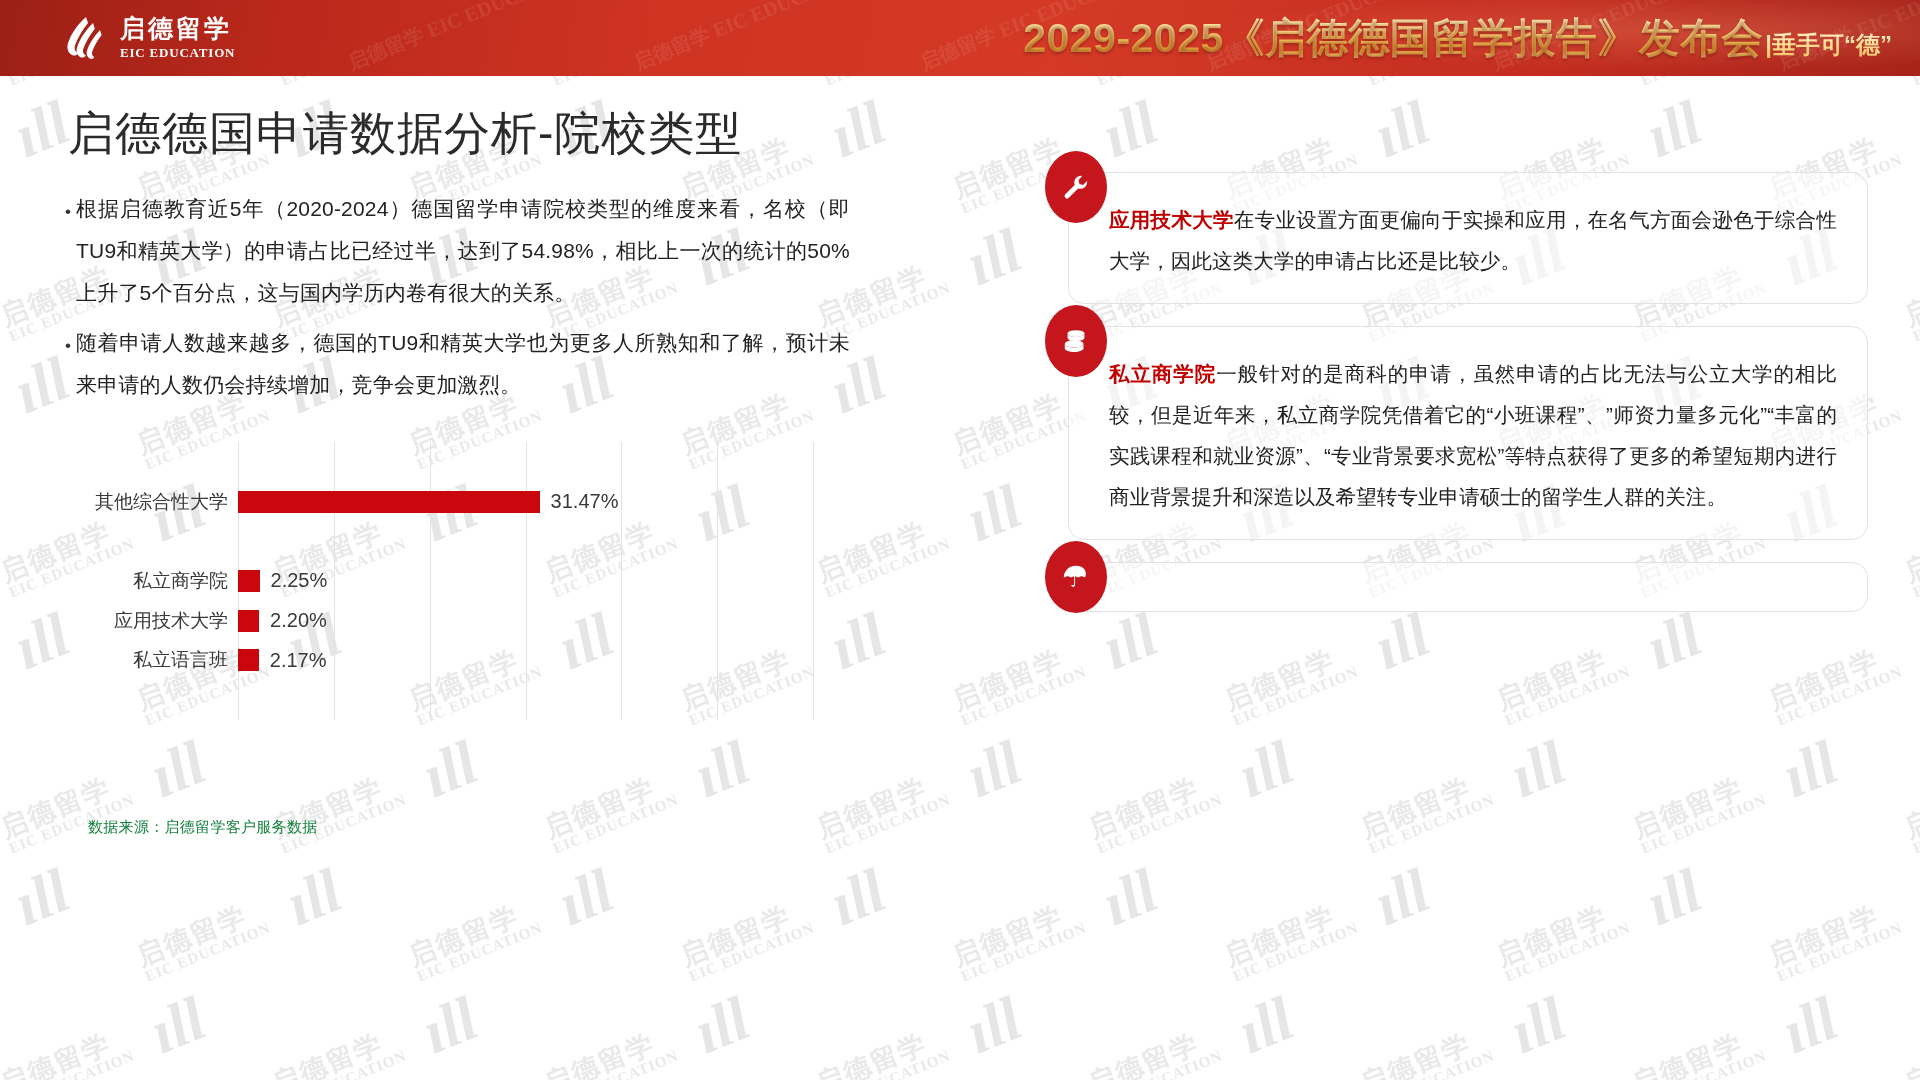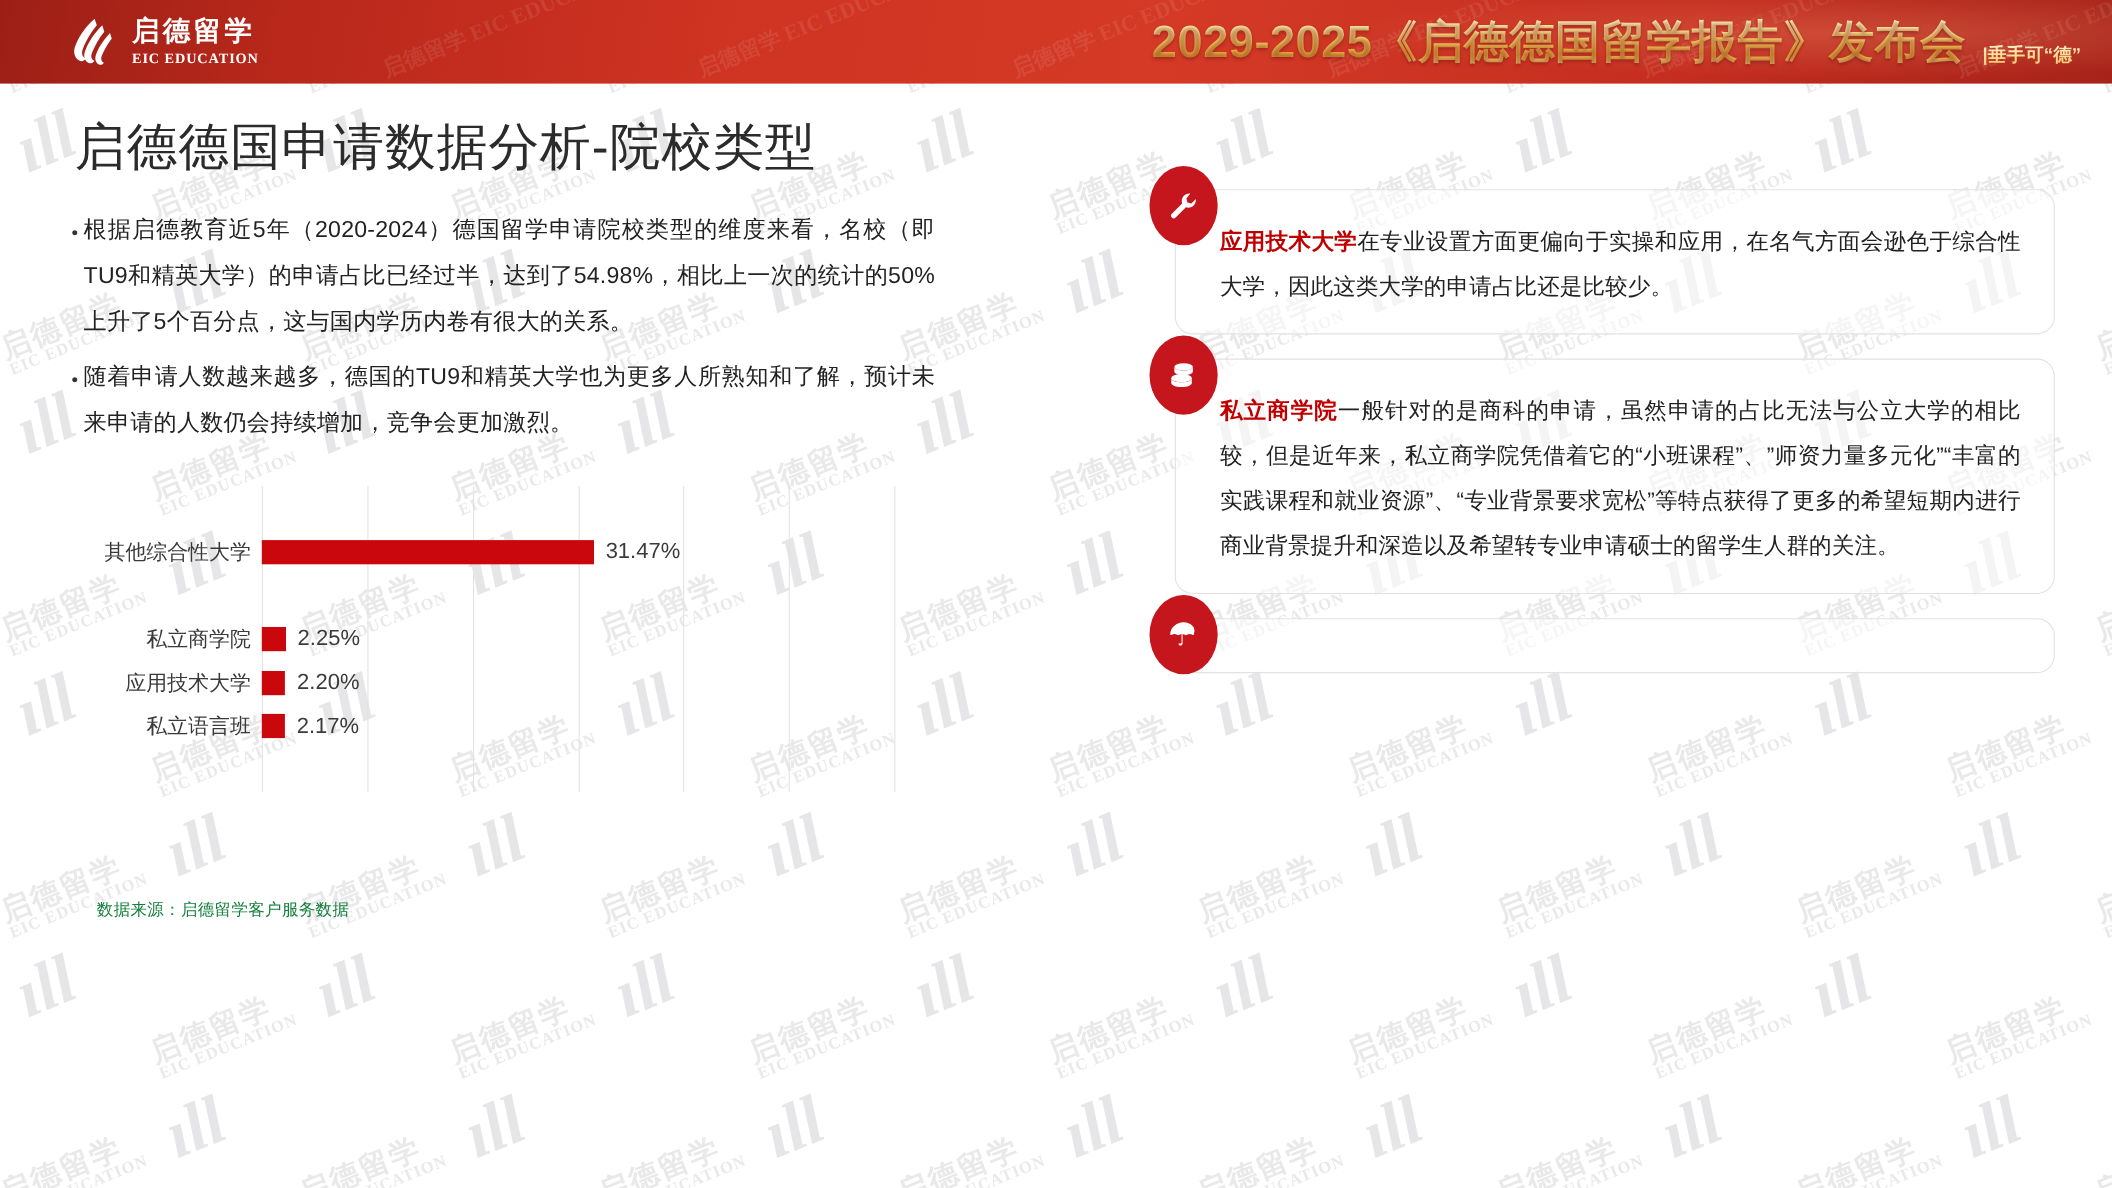--- a/index.html
+++ b/index.html
@@ -56,25 +56,25 @@
     position:absolute;right:28px;top:6px;height:64px;display:flex;align-items:center;z-index:3;
   }
   .gold{
     font-size:41px;font-weight:bold;letter-spacing:.5px;
     background:linear-gradient(180deg,#fff7d6 0%,#ffe79a 28%,#f7c65a 52%,#e8a93c 70%,#fbe6a6 100%);
     -webkit-background-clip:text;background-clip:text;color:transparent;
     -webkit-text-fill-color:transparent;
     text-shadow:0 2px 3px rgba(90,10,5,.35);
   }
   .gold-sub{
-    font-size:17px;font-weight:bold;letter-spacing:0;
+    font-size:24px;font-weight:bold;letter-spacing:0;
     background:linear-gradient(180deg,#fff2cf 0%,#ffd98a 45%,#eeb04a 100%);
     -webkit-background-clip:text;background-clip:text;color:transparent;
     -webkit-text-fill-color:transparent;
-    margin-left:15px;align-self:flex-end;padding-bottom:9px;text-align:right;
+    margin-left:2px;align-self:flex-end;padding-bottom:9px;text-align:right;
   }
 
   
   #page{position:absolute;left:0;top:76px;width:1920px;height:1004px;z-index:2;}
 
   #page-title{
     position:absolute;left:68px;top:27px;
     font-size:46px;font-weight:normal;color:#2b2b2b;letter-spacing:1px;
     white-space:nowrap;
   }

